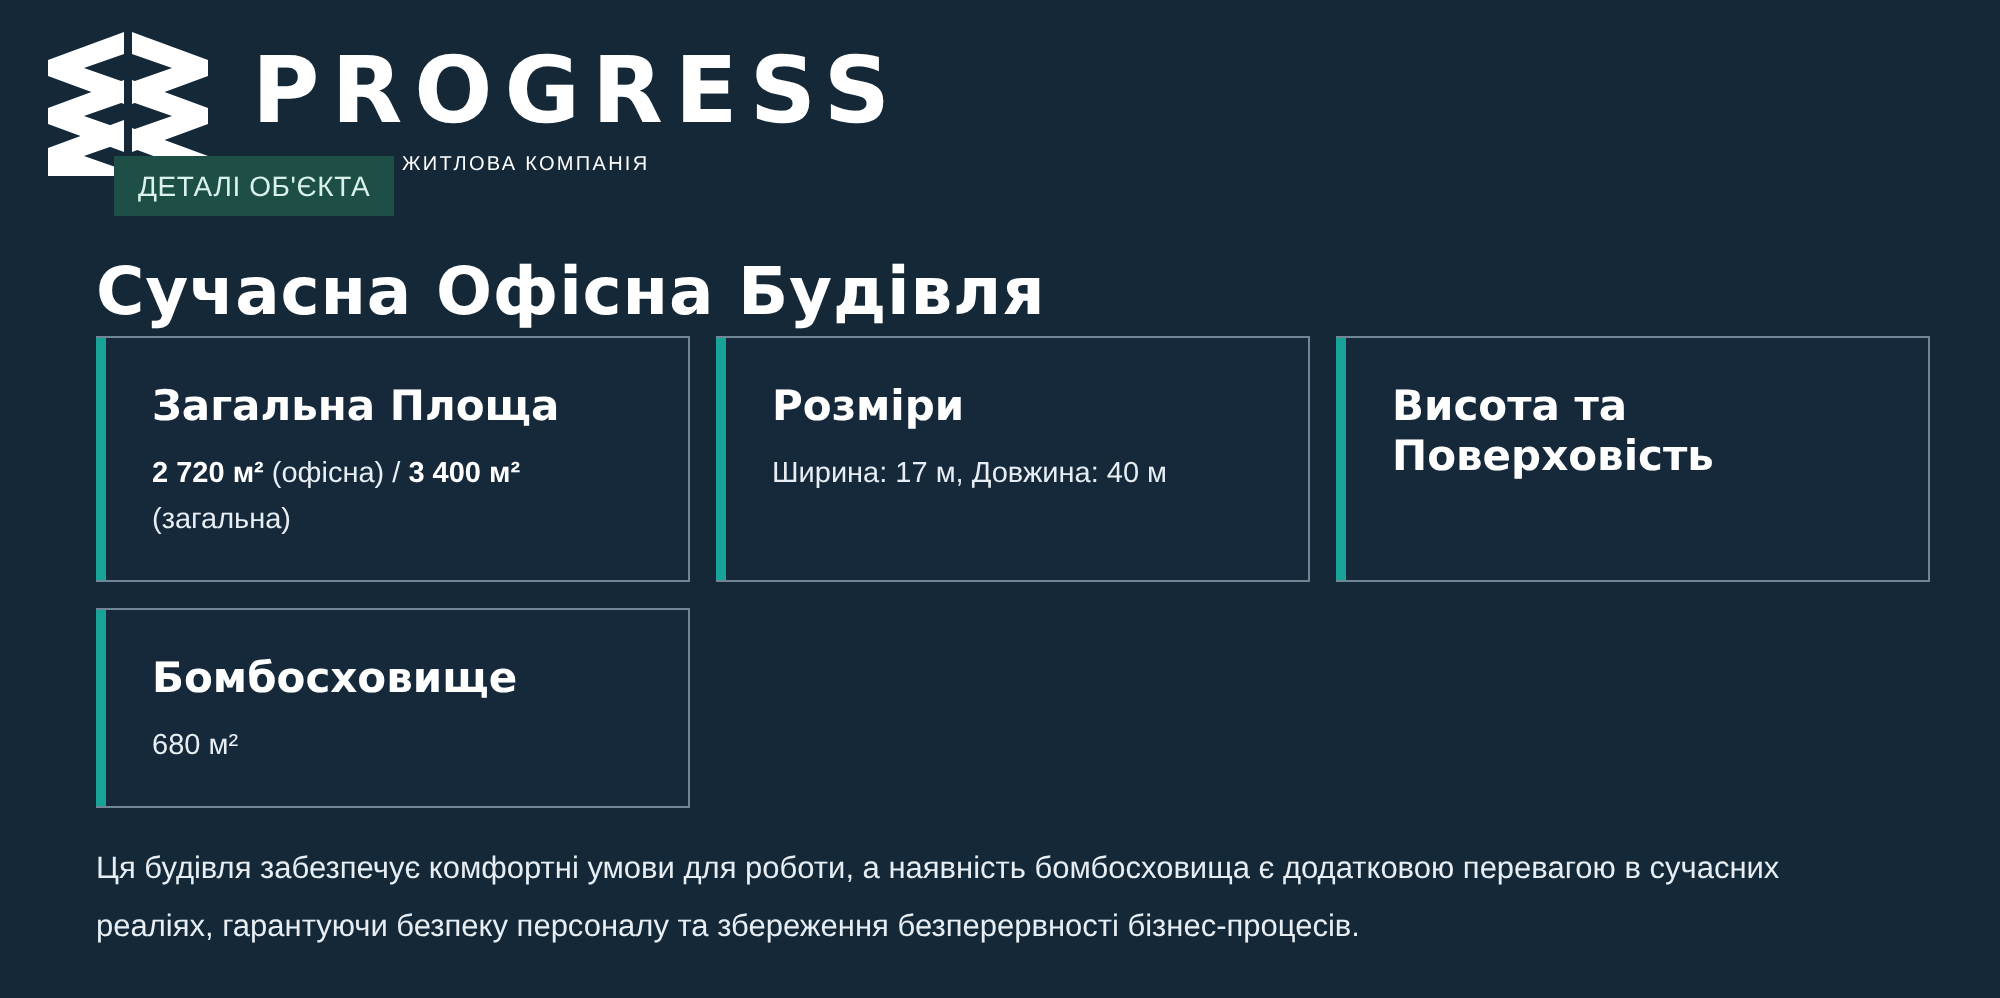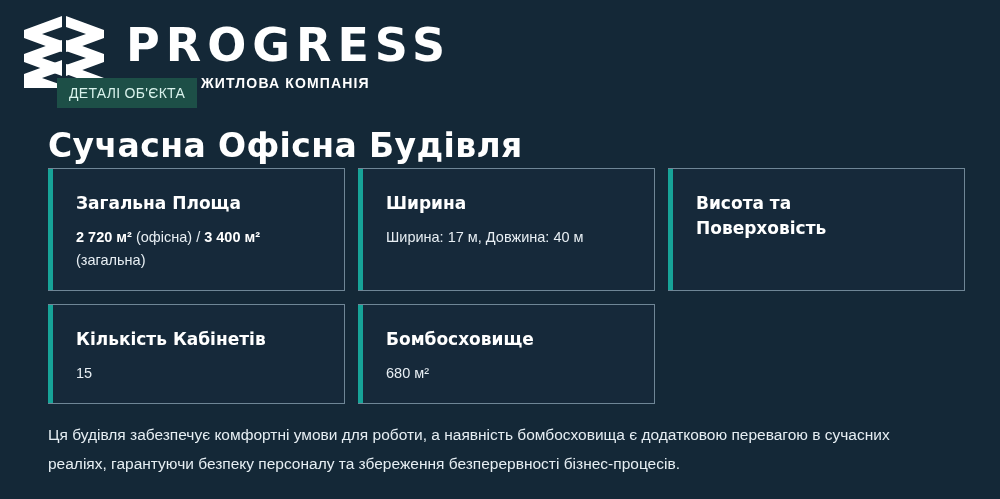--- a/index.html
+++ b/index.html
@@ -52,23 +52,23 @@
     letter-spacing: 6px;
     color: #ffffff;
     font-family: "DejaVu Sans", sans-serif;
     white-space: nowrap;
   }
 
   .company-type {
     position: absolute;
     left: 183px;
     top: 68px;
-    font-size: 14px;
+    font-size: 10px;
     line-height: 14px;
-    font-weight: 700;
+    font-weight: 400;
     letter-spacing: 1.15px;
     color: #ffffff;
     white-space: nowrap;
   }
 
   
   .eyebrow {
     position: absolute;
     left: 57px;
     top: 78px;
@@ -132,21 +132,21 @@
     top: 0;
     bottom: 0;
     width: 5px;
     background: #17a398;
   }
 
   .card--tall { min-height: 120px; }
   .card--short { min-height: 88px; }
 
   .card-title {
-    font-size: 17px;
+    font-size: 21px;
     line-height: 25px;
     font-weight: 700;
     color: #ffffff;
     font-family: "DejaVu Sans", sans-serif;
     margin: 0 0 10px 0;
   }
 
   .card-value {
     font-size: 14.5px;
     line-height: 23px;
@@ -208,41 +208,35 @@
 
       <div class="card card--tall">
         <span class="card-accent"></span>
         <h2 class="card-title">Загальна Площа</h2>
         <p class="card-value"><b>2 720 м²</b><span> (офісна) / </span><b>3 400 м²</b><span> (загальна)</span></p>
         <span class="spacer"></span>
       </div>
 
       <div class="card card--tall">
         <span class="card-accent"></span>
-        <h2 class="card-title">Ширина</h2>
+        <h2 class="card-title">Розміри</h2>
         <p class="card-value">Ширина: 17 м, Довжина: 40 м</p>
         <span class="spacer"></span>
       </div>
 
       <div class="card card--tall">
         <span class="card-accent"></span>
         <h2 class="card-title"><span>Висота та</span><br><span>Поверховість</span></h2>
         <span class="spacer"></span>
       </div>
 
     </div>
 
     <div class="card-row">
 
-      <div class="card card--short">
-        <span class="card-accent"></span>
-        <h2 class="card-title">Кількість Кабінетів</h2>
-        <p class="card-value">15</p>
-        <span class="spacer"></span>
-      </div>
 
       <div class="card card--short">
         <span class="card-accent"></span>
         <h2 class="card-title">Бомбосховище</h2>
         <p class="card-value">680 м²</p>
         <span class="spacer"></span>
       </div>
 
     </div>
 

